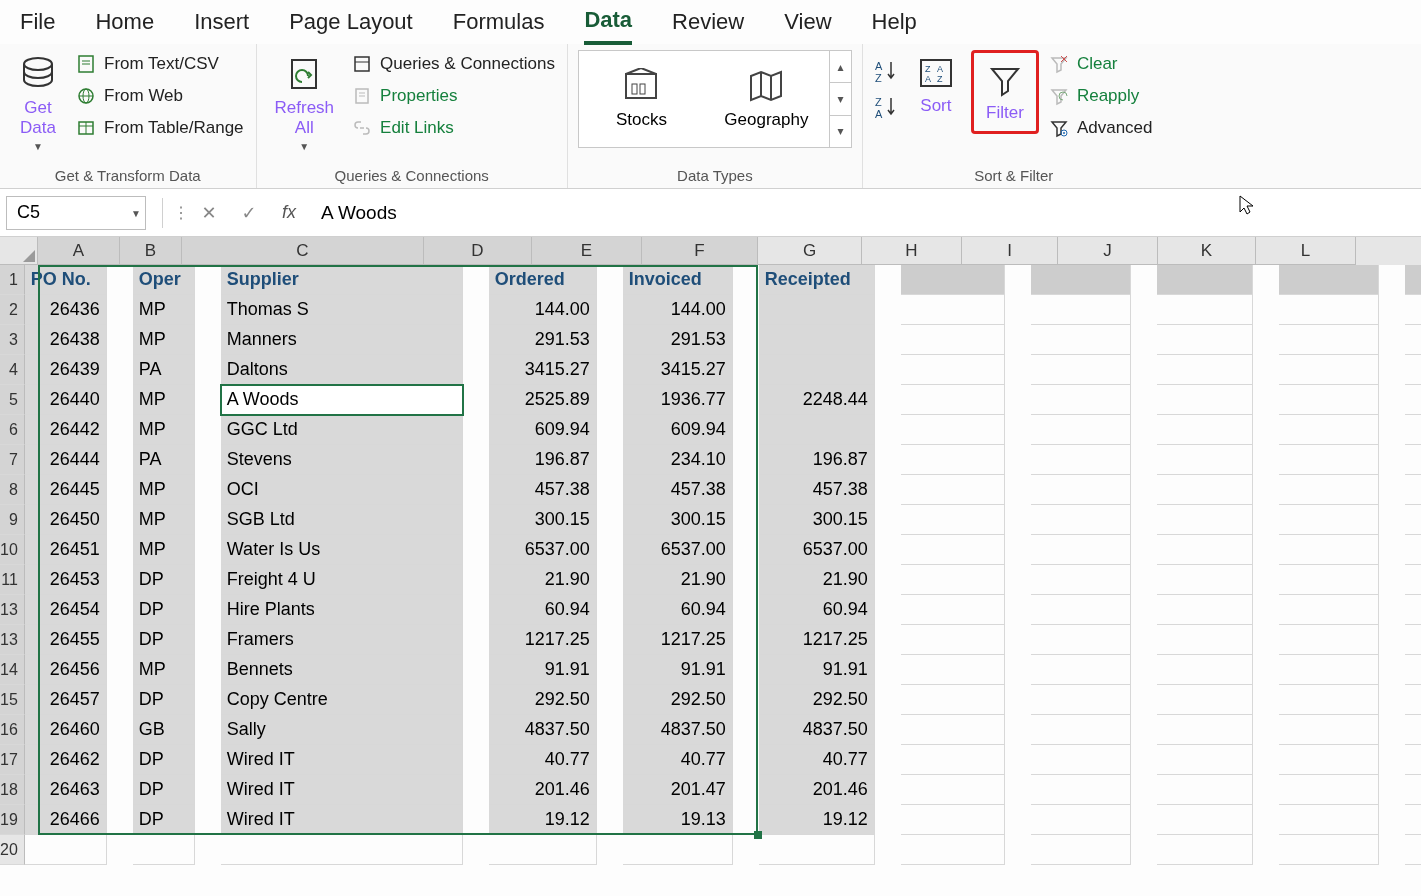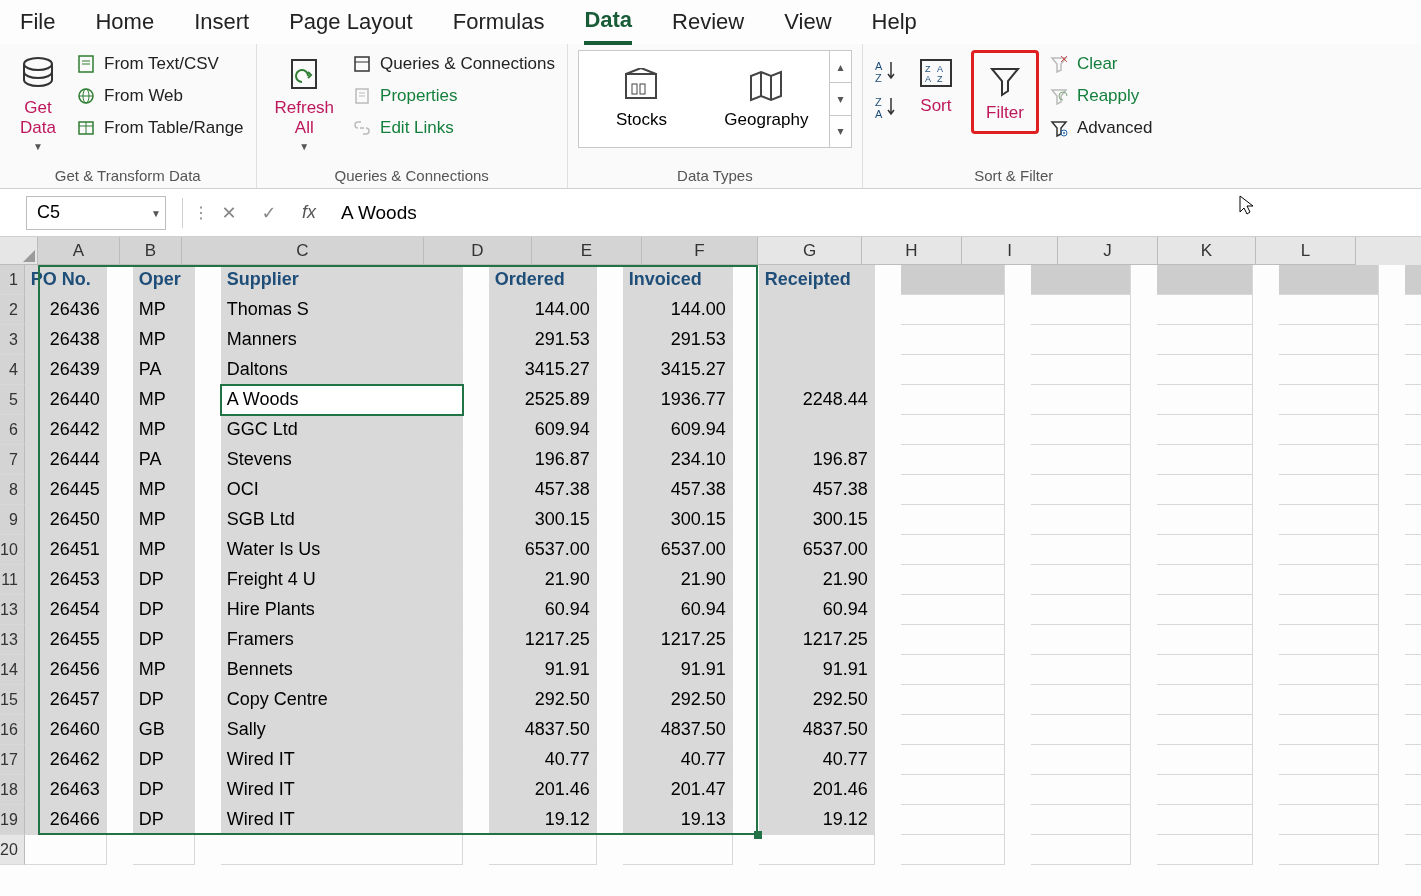--- a/index.html
+++ b/index.html
@@ -10,40 +10,40 @@
 .ribbon-tab { font-size: 22px; color: #222; cursor: pointer; padding: 8px 0; }
 .ribbon-tab.active { color: #185c37; font-weight: 600; border-bottom: 4px solid #185c37; }
 
 
 .ribbon { display: flex; height: 145px; border-bottom: 1px solid #d0d0d0; background: #fafafa; }
 .ribbon-group { display: flex; flex-direction: column; border-right: 1px solid #e0e0e0; padding: 6px 10px 0 10px; }
 .ribbon-group-body { flex: 1; display: flex; align-items: flex-start; gap: 8px; }
 .ribbon-group-label { text-align: center; font-size: 15px; color: #555; padding: 4px 0; }
 
 .large-btn { display: flex; flex-direction: column; align-items: center; justify-content: center; padding: 4px 8px; cursor: pointer; gap: 4px; }
-.large-btn .lbl { font-size: 17px; color: #be185d; text-align: center; line-height: 1.15; }
+.large-btn .lbl { font-size: 17px; color: #8b5cf6; text-align: center; line-height: 1.15; }
 .small-btn { display: flex; align-items: center; gap: 8px; padding: 4px 2px; cursor: pointer; font-size: 17px; color: #222; }
 .small-btn.disabled { color: #15803d; }
 .vstack { display: flex; flex-direction: column; gap: 4px; }
 
 .icon { display: inline-flex; align-items: center; justify-content: center; }
 .icon svg { display: block; }
 
 .highlight-box { border: 3px solid #e02020; border-radius: 4px; padding: 4px; }
 
 
 .gallery { display: flex; align-items: center; border: 1px solid #c8c8c8; background: #fff; height: 98px; }
 .gallery-item { display: flex; flex-direction: column; align-items: center; justify-content: center; width: 125px; gap: 6px; cursor: pointer; }
 .gallery-item .lbl { font-size: 17px; }
 .gallery-spin { display: flex; flex-direction: column; width: 22px; height: 96px; border-left: 1px solid #c8c8c8; }
 .gallery-spin div { flex: 1; display: flex; align-items: center; justify-content: center; border-bottom: 1px solid #c8c8c8; cursor: pointer; font-size: 12px; color: #555; }
 .gallery-spin div:last-child { border-bottom: none; }
 
 
-.formula-bar { display: flex; align-items: center; height: 48px; border-bottom: 1px solid #d0d0d0; background: #fff; padding-left: 20px; }
+.formula-bar { display: flex; align-items: center; height: 48px; border-bottom: 1px solid #d0d0d0; background: #fff; }
 .name-box { width: 140px; height: 34px; margin: 0 6px; border: 1px solid #bdbdbd; display: flex; align-items: center; padding: 0 10px; font-size: 18px; position: relative; }
 .name-box .dd { position: absolute; right: 4px; top: 50%; transform: translateY(-50%); font-size: 10px; color: #555; }
 .fb-sep { width: 1px; height: 30px; background: #d0d0d0; margin: 0 10px; }
 .fb-dots { color: #888; font-size: 16px; }
 .fb-btn { width: 40px; display: flex; justify-content: center; color: #888; font-size: 18px; cursor: pointer; }
 .fb-input { flex: 1; padding: 0 12px; font-size: 19px; }
 
 
 .grid-wrap { position: relative; }
 .col-headers { display: flex; height: 28px; background: #e6e6e6; }

